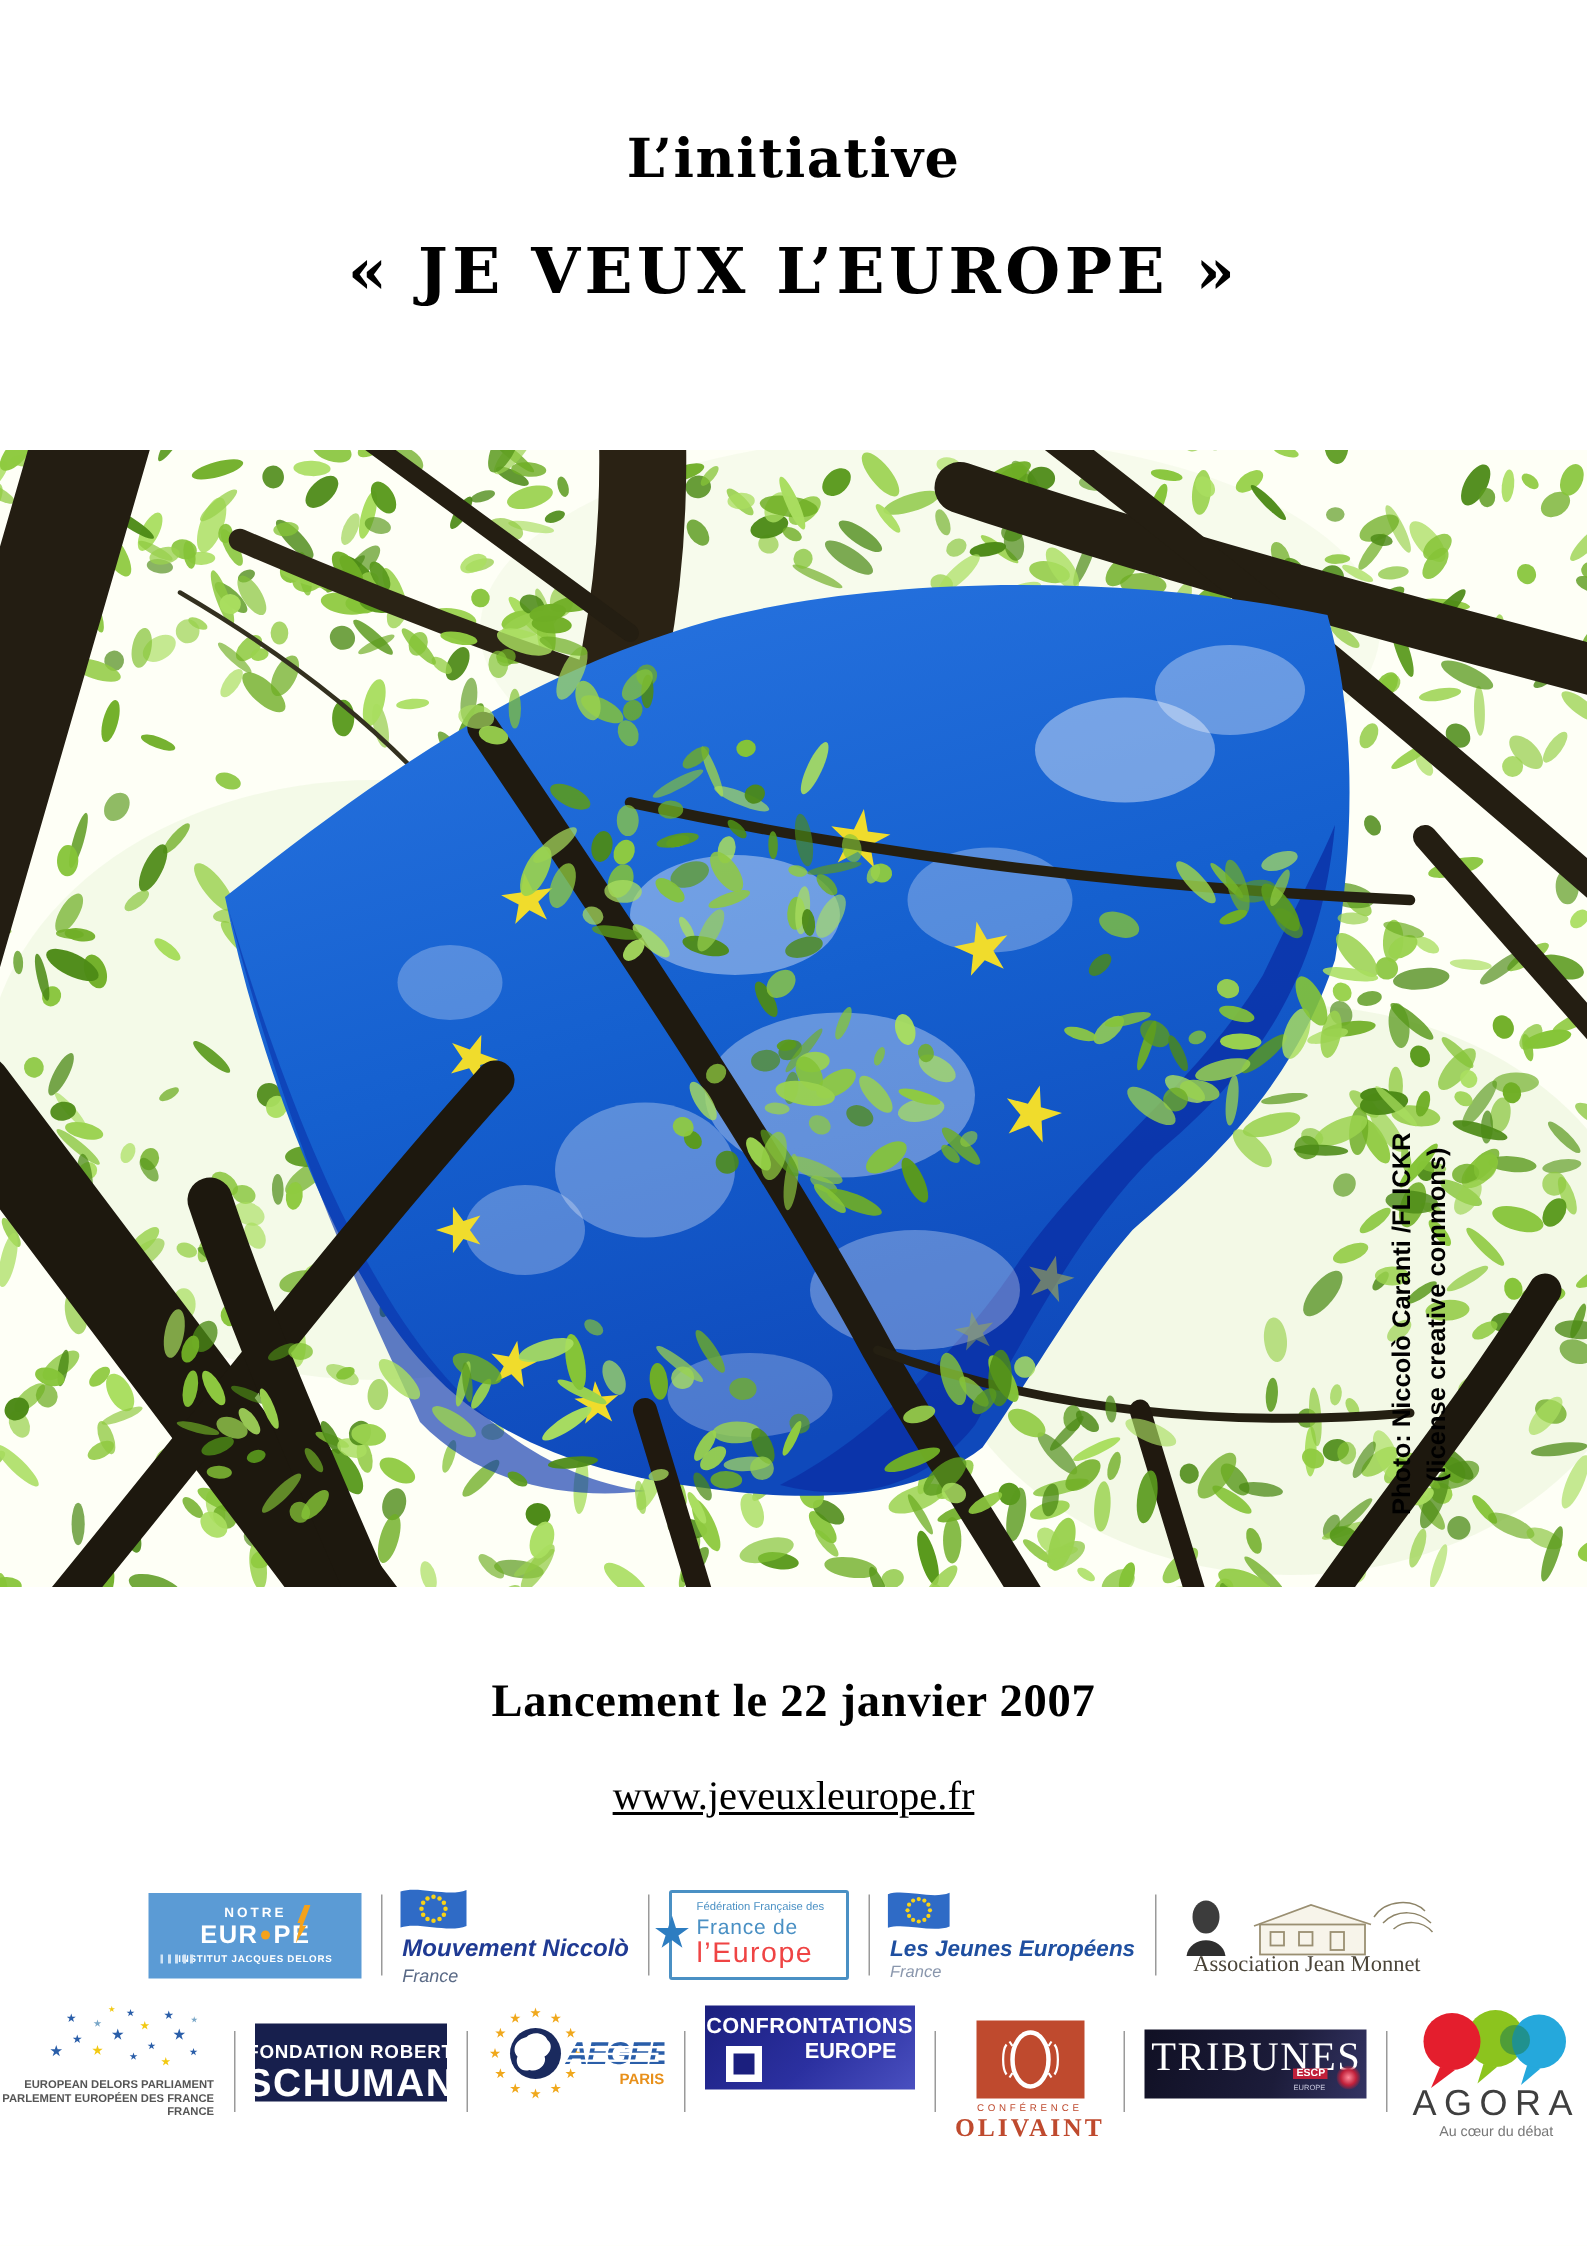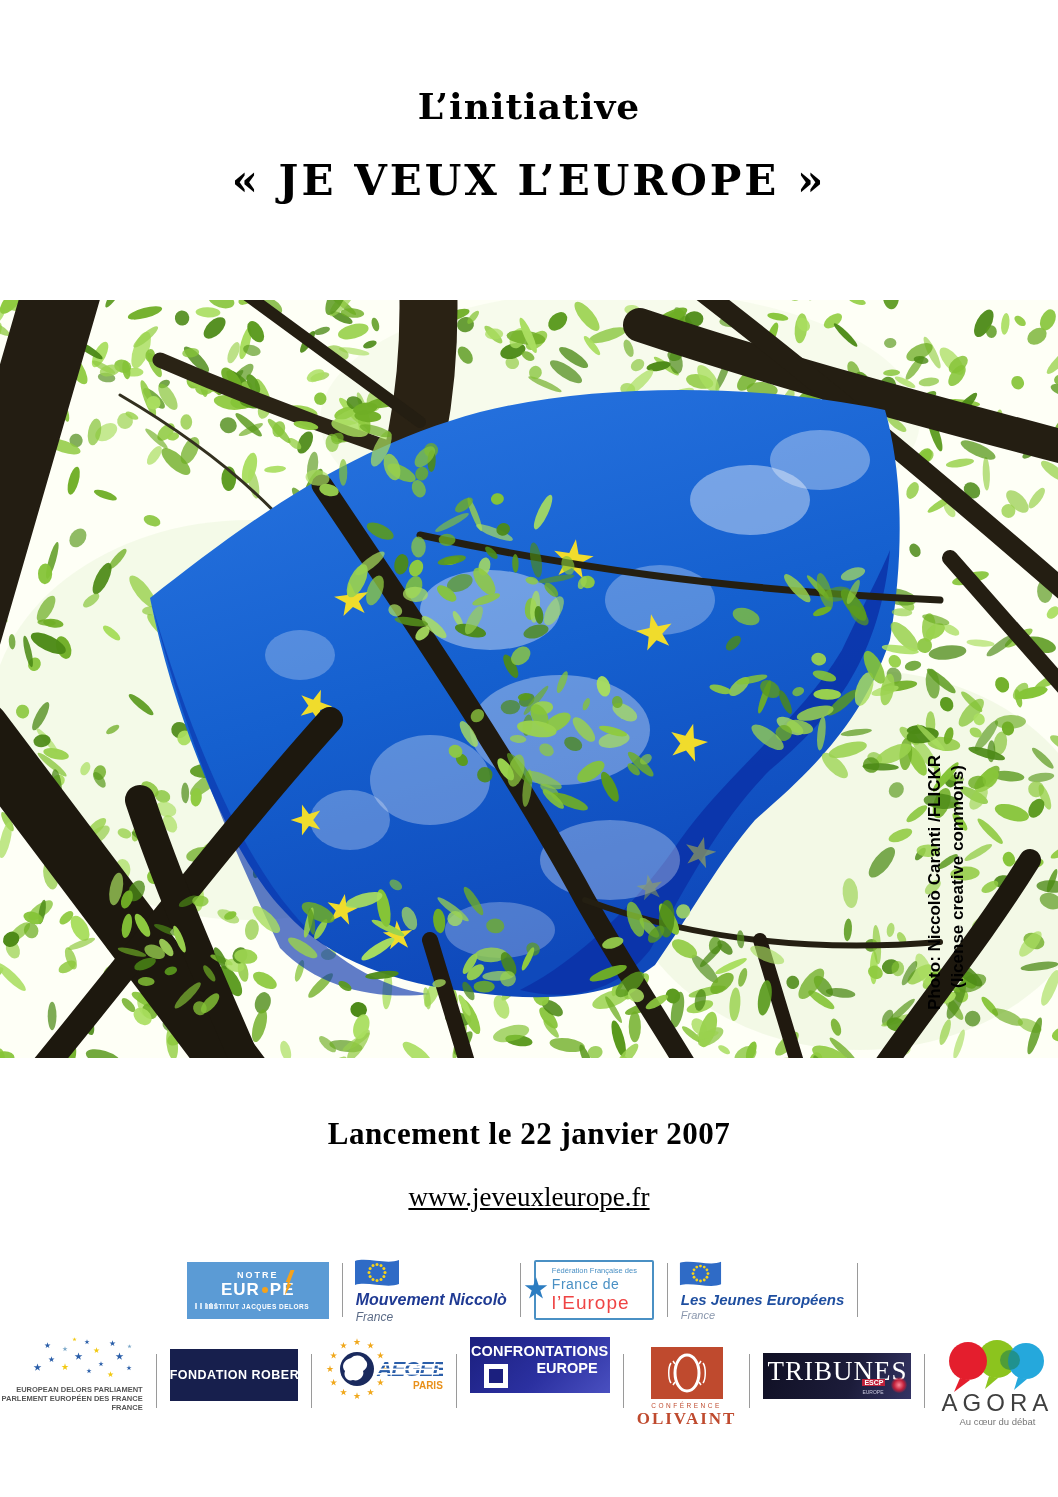--- a/index.html
+++ b/index.html
@@ -65,22 +65,22 @@
 
   
   .jm{flex-direction:column;}
   .jm-name{font-family:"Liberation Serif",serif;font-size:15px;color:#4a4438;margin-top:-6px;white-space:nowrap;}
 
   
   .eyp{flex-direction:column;align-items:flex-end;}
   .eyp-lines{font-size:7.5px;color:#555;text-align:right;line-height:9px;font-weight:600;margin-top:2px;}
 
   
-  .frs-box{width:128px;height:52px;background:#171f4d;color:#fff;display:flex;
-           align-items:center;justify-content:flex-start;margin-top:12px;}
+  .frs-box{width:128px;height:52px;background:#171f4d;color:#fff;display:flex;flex-direction:column;
+           align-items:center;justify-content:flex-end;margin-top:12px;}
   .frs-l1{font-size:12.5px;font-weight:bold;letter-spacing:.5px;white-space:nowrap;}
   .frs-l2{font-size:26px;font-weight:bold;letter-spacing:1px;line-height:26px;}
 
   
   .ce-box{width:140px;height:56px;position:relative;color:#fff;
           background:linear-gradient(135deg,#1b1f7e 0%,#2b30a0 55%,#4a50c0 100%);}
   .ce-l1{font-size:14.5px;font-weight:bold;text-align:center;margin-top:6px;letter-spacing:.2px;}
   .ce-l2{font-size:14.5px;font-weight:bold;text-align:right;margin-right:12px;margin-top:1px;}
   .ce-icon{position:absolute;left:14px;bottom:5px;width:24px;height:24px;border:5px solid #fff;
            background:#1b1f7e;box-sizing:border-box;}
@@ -1179,20 +1179,39 @@
         <svg class="euflag" width="43" height="30">
             <use href="#euflag"></use>
           </svg>
         <div class="je-name">Les Jeunes Européens</div>
         <div class="je-country">France</div>
       </div>
     </div>
 
     <div class="vsep"></div>
 
+    <div class="logo jm">
+      <svg width="175" height="46" viewBox="0 0 175 46">
+        <ellipse cx="20" cy="16" rx="9" ry="11" fill="#3c3c3c"></ellipse>
+        <path d="M 7,42 C 9,28 31,28 33,42 Z" fill="#2f2f2f"></path>
+        <g stroke="#9a8f72" fill="#f7f4ea" stroke-width="1.2">
+          <path d="M 52,22 L 90,8 L 130,21"></path>
+          <rect x="56" y="21" width="70" height="20"></rect>
+          <rect x="63" y="26" width="9" height="9"></rect>
+          <rect x="82" y="26" width="9" height="9"></rect>
+          <rect x="103" y="26" width="9" height="12"></rect>
+        </g>
+        <g stroke="#8d8468" fill="none" stroke-width="1">
+          <path d="M 132,16 C 140,4 158,4 166,12"></path>
+          <path d="M 138,20 C 148,10 162,12 170,20"></path>
+          <path d="M 145,24 C 152,18 164,18 171,26"></path>
+        </g>
+      </svg>
+      <div class="jm-name">Association Jean Monnet</div>
+    </div>
 
   </div>
 
   <div class="logo-row row2">
 
     <div class="logo eyp">
       <svg width="112" height="46" viewBox="0 0 112 46">
         <use href="#star5" x="2" y="26" width="9" height="9" fill="#2a5ea9"></use>
         <use href="#star5" x="17" y="19" width="7" height="7" fill="#2a5ea9"></use>
         <use href="#star5" x="30" y="26" width="8" height="8" fill="#f2c912"></use>

